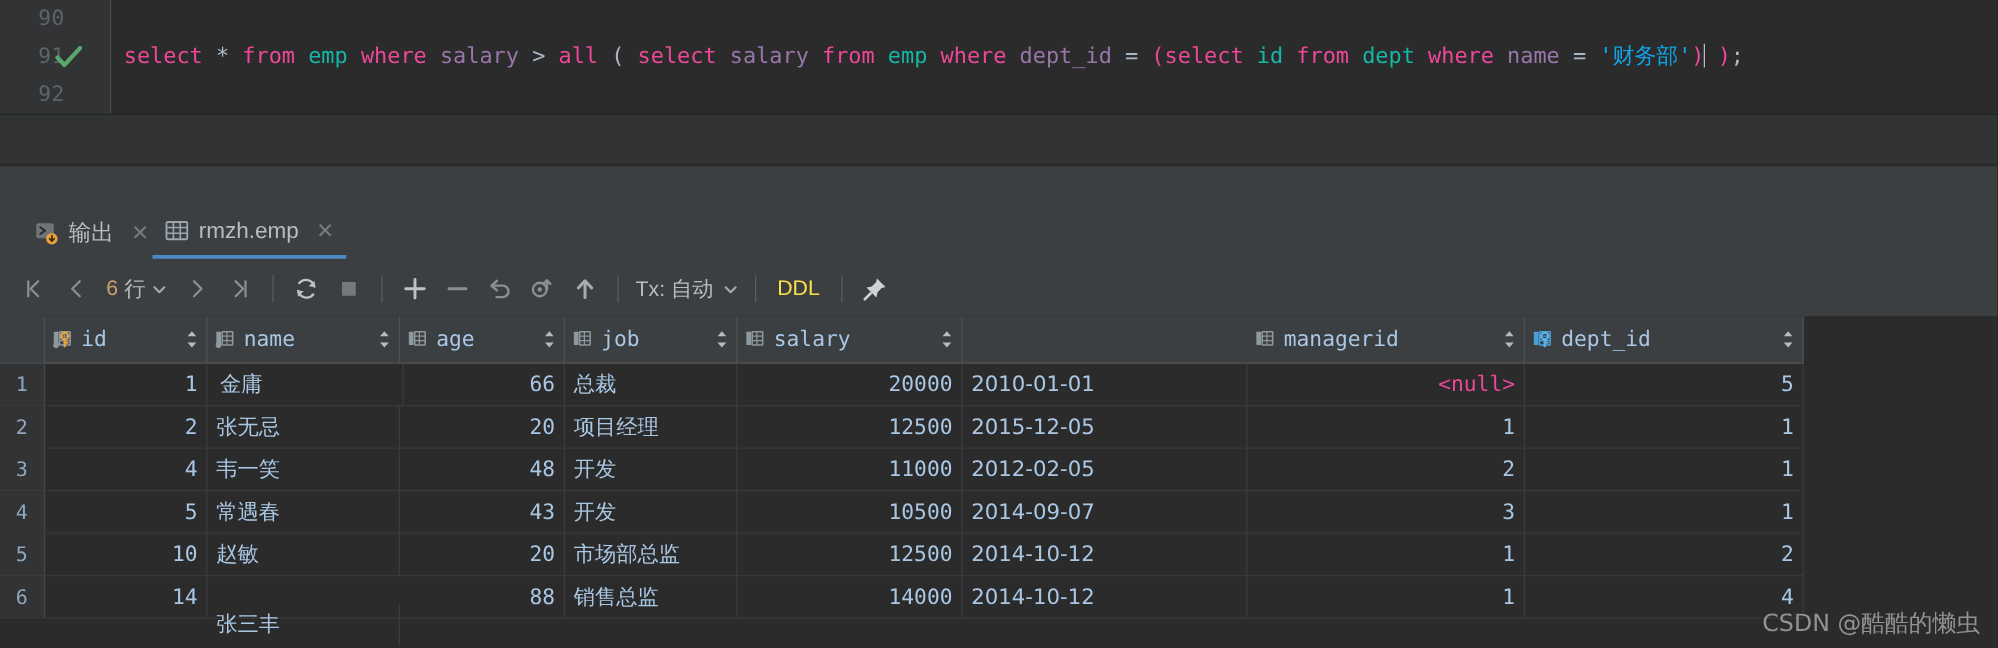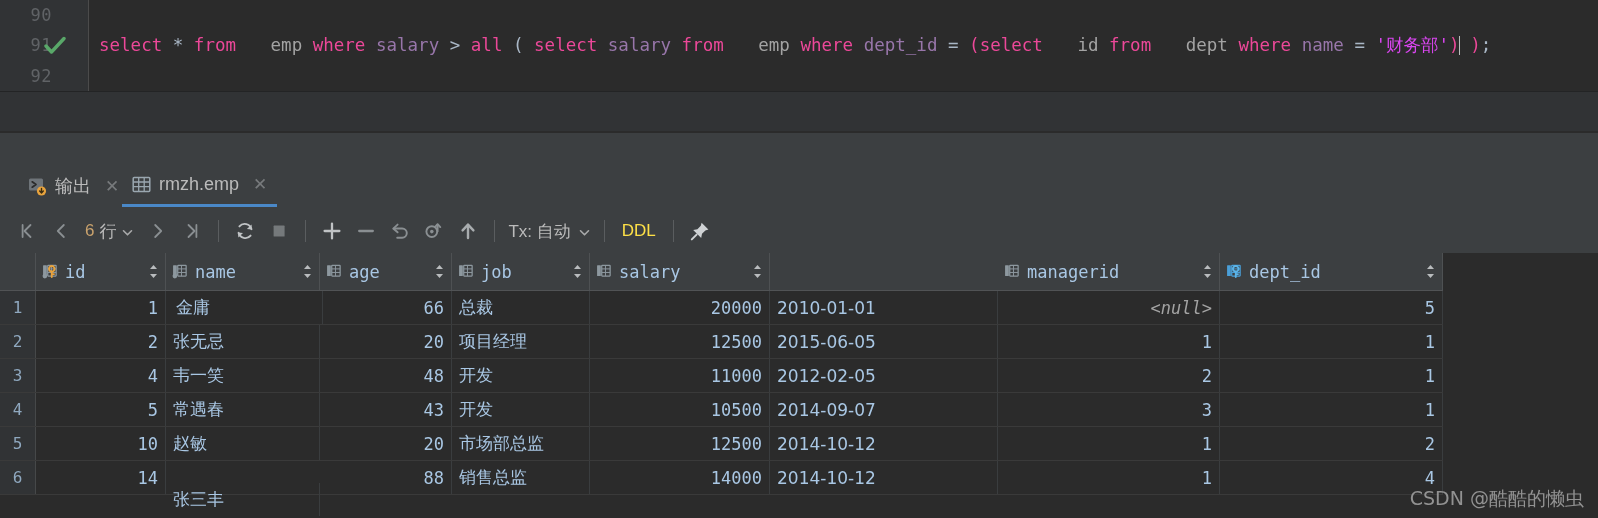--- a/index.html
+++ b/index.html
@@ -43,24 +43,24 @@
     overflow:hidden;
   }
   .code-line {
     position:absolute; left:10px; top:33px;
     white-space:pre;
     font-family:"DejaVu Sans Mono","Liberation Mono",monospace;
     font-size:17.5px; line-height:24px;
     letter-spacing:0px;
   }
   .t-kw   { color:#ec4899; }
-  .t-tbl  { color:#a3a3a3;margin-left:24px; }
+  .t-tbl  { color:#14b8a6; }
   .t-col  { color:#9876aa; }
   .t-op   { color:#a9b7c6; }
-  .t-str  { color:#d946ef; }
+  .t-str  { color:#0ea5e9; }
   .t-pl   { color:#a9b7c6; }
   .caret {
     display:inline-block; width:1px; height:19px; background:#bbbbbb;
     vertical-align:-4px; margin:0 -0.5px;
   }
   .editor-bottom-line {
     position:absolute; left:0; top:91px; width:1598px; height:1px;
     background:#232425;
   }
 
@@ -183,21 +183,21 @@
     box-sizing:border-box;
     border-right:1px solid #3a3d3f;
     display:flex; align-items:center;
     padding:0 7px;
     font-family:"DejaVu Sans Mono","Liberation Mono",monospace;
     font-size:17px; color:#a9c7e4;
     white-space:nowrap; overflow:hidden;
   }
   .cell.num { justify-content:flex-end; }
   .cell.cjk { font-family:"DejaVu Sans","Liberation Sans",sans-serif; font-size:17px; }
-  .cell.nullv { justify-content:flex-end; color:#a3a3a3;font-style:italic; }
+  .cell.nullv { justify-content:flex-end; color:#ec4899; }
 
   
   .watermark {
     position:absolute; right:14px; bottom:6px;
     font-size:19px; color:#9b9b9b;
     font-family:"DejaVu Sans","Liberation Sans",sans-serif;
     white-space:nowrap;
     opacity:0.92;
     pointer-events:none;
   }
@@ -479,21 +479,21 @@
             <div class="cell nullv" style="left: 998px; width: 222px;">&lt;null&gt;</div>
             <div class="cell num" style="left: 1220px; width: 223px;">5</div>
           </div>
           <div class="row" style="top: 72px;">
             <div class="rownum">2</div>
             <div class="cell num" style="left: 36px; width: 130px;">2</div>
             <div class="cell cjk" style="left: 166px; width: 154px;">张无忌</div>
             <div class="cell num" style="left: 320px; width: 132px;">20</div>
             <div class="cell cjk" style="left: 452px; width: 138px;">项目经理</div>
             <div class="cell num" style="left: 590px; width: 180px;">12500</div>
-            <div class="cell cjk" style="left: 770px; width: 228px;">2015-06-05</div>
+            <div class="cell cjk" style="left: 770px; width: 228px;">2015-12-05</div>
             <div class="cell num" style="left: 998px; width: 222px;">1</div>
             <div class="cell num" style="left: 1220px; width: 223px;">1</div>
           </div>
           <div class="row" style="top: 106px;">
             <div class="rownum">3</div>
             <div class="cell num" style="left: 36px; width: 130px;">4</div>
             <div class="cell cjk" style="left: 166px; width: 154px;">韦一笑</div>
             <div class="cell num" style="left: 320px; width: 132px;">48</div>
             <div class="cell cjk" style="left: 452px; width: 138px;">开发</div>
             <div class="cell num" style="left: 590px; width: 180px;">11000</div>

